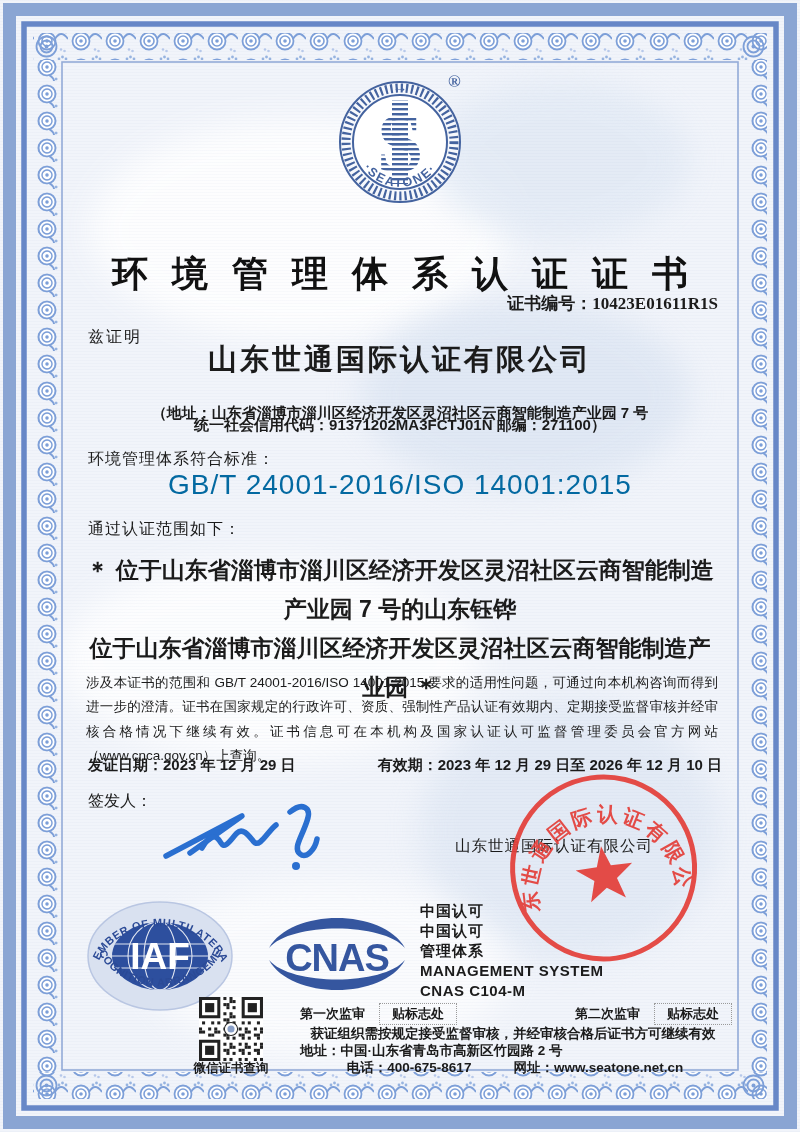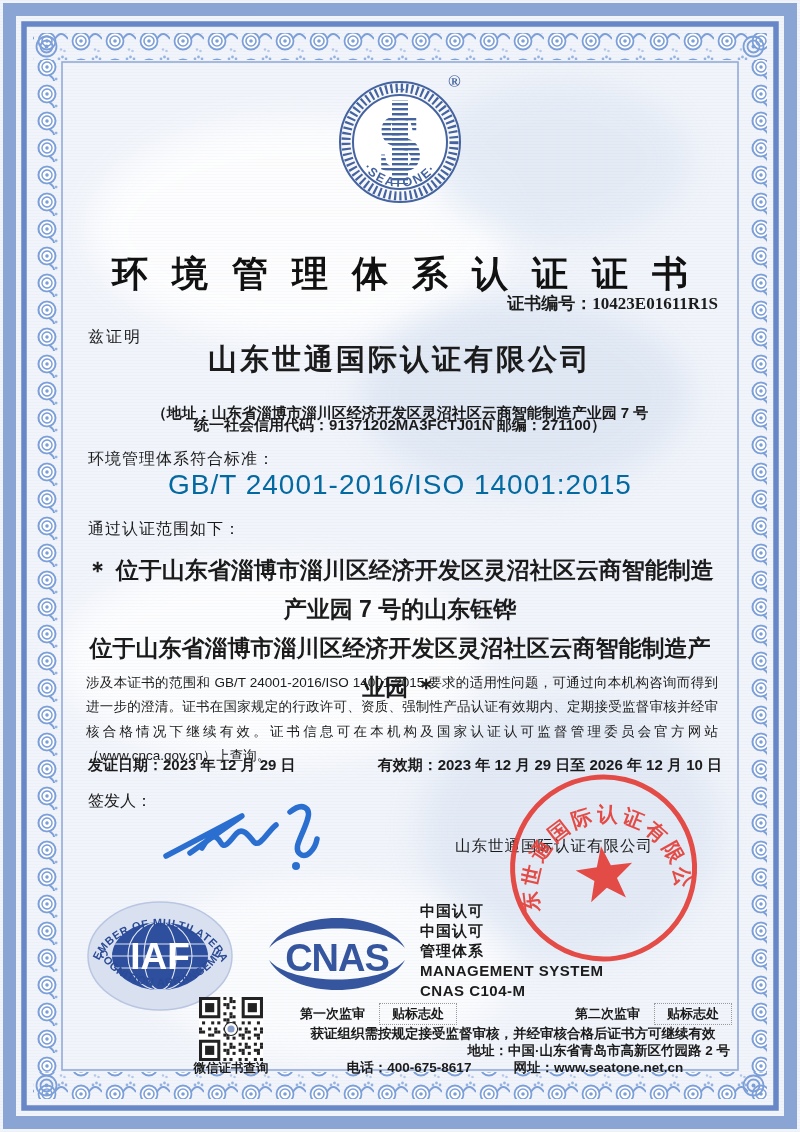--- a/index.html
+++ b/index.html
@@ -42,21 +42,21 @@
   .iaf-svg{ left:86px; top:900px; }
   .cnas-svg{ left:263px; top:908px; }
   .cnas-block{ left:420px; top:901px; font-size:15px; font-weight:bold; line-height:20px; letter-spacing:1px;}
   .cnas-block .en{ letter-spacing:0.5px; }
   .qr-wrap{ left:199px; top:997px; }
   .qr-caption{ left:186px; top:1060px; width:90px; text-align:center; font-size:12.5px; font-weight:bold; }
   .surv-row{ left:300px; top:1003px; width:432px; display:flex; align-items:center; font-size:13px; font-weight:bold; }
   .surv-row .gap{ flex:1; }
   .sticker-box{ border:1.5px dotted #9a9a9a; padding:1px 12px; margin-left:14px; font-weight:bold; }
   .note{ left:293px; top:1025px; width:440px; text-align:center; font-size:13.5px; font-weight:bold; }
-  .footaddr{ left:300px; top:1042px; width:430px; text-align:right; font-size:13.5px; font-weight:bold; }
+  .footaddr{ left:300px; top:1042px; width:430px; text-align:left; font-size:13.5px; font-weight:bold; }
   .phones{ left:300px; top:1059px; width:430px; display:flex; justify-content:center; gap:42px;
            font-size:13.5px; font-weight:bold; }
   .regmark{ left:448px; top:72px; font-size:17px; font-weight:bold; color:#44639f;
             font-family:"Liberation Serif",serif; }
 </style>
 </head>
 <body>
 
 <div class="page">
 

